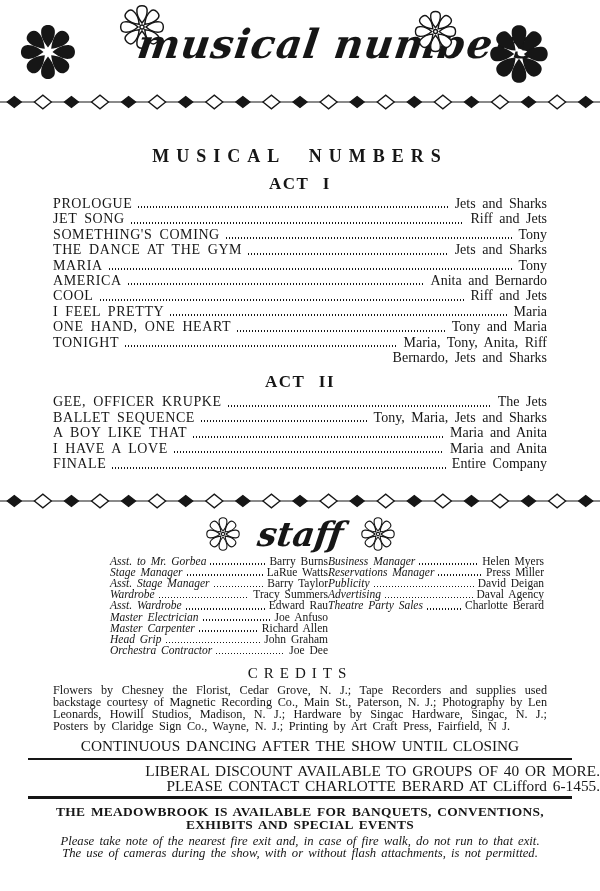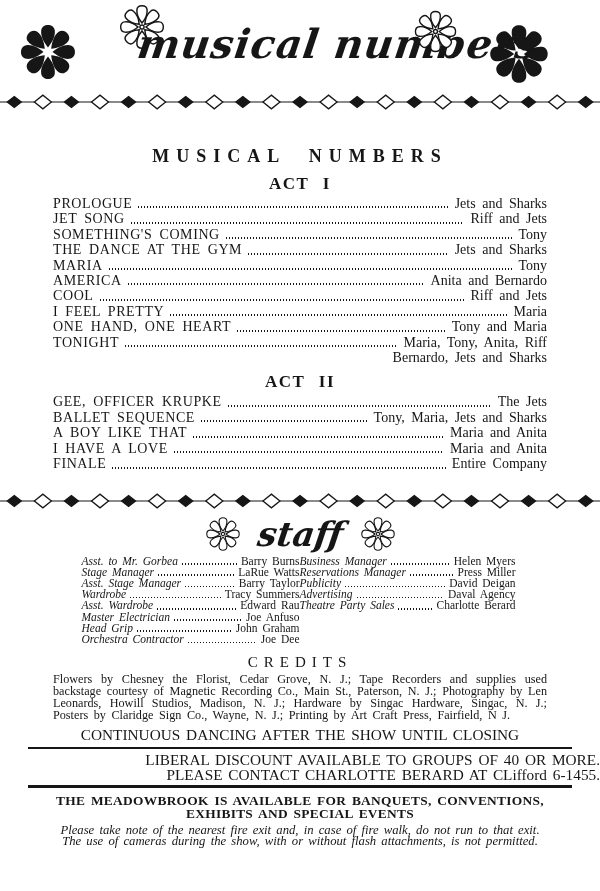--- a/index.html
+++ b/index.html
@@ -31,21 +31,21 @@
   }
   .performers{white-space:nowrap;word-spacing:3px;}
   .song-row2{text-align:right;line-height:15.4px;font-size:14px;word-spacing:3px;}
 
   
   .staff-header{display:flex;justify-content:center;align-items:center;gap:16px;margin-top:3px;height:42px;}
   .script-sub{
     font-family:"DejaVu Serif",serif;font-style:italic;font-weight:bold;
     font-size:34px;transform:skewX(-8deg);
   }
-  .staff-cols{display:flex;justify-content:center;padding:0 56px 0 53px;margin-top:1px;}
+  .staff-cols{display:flex;justify-content:flex-end;padding:0 56px 0 53px;margin-top:1px;}
   .staff-col{width:218px;}
   .staff-col.right{width:216px;}
   .staff-row{display:flex;align-items:baseline;font-size:11.5px;line-height:11.2px;}
   .staff-row .leader{margin:0 4px 2px;height:1.5px;}
   .staff-role{font-style:italic;white-space:nowrap;word-spacing:2px;}
   .staff-name{white-space:nowrap;word-spacing:2px;}
 
   
   .credits-title{text-align:center;font-weight:normal;font-size:15px;letter-spacing:6px;margin:9px 0 3px;}
   .credits-body{padding:0 53px;font-size:12.2px;line-height:11.9px;text-align:justify;word-spacing:2.5px;}
@@ -298,20 +298,25 @@
           <span class="leader"></span>
           <span class="staff-name">Edward Rau</span>
         </div>
 
         <div class="staff-row">
           <span class="staff-role">Master Electrician</span>
           <span class="leader"></span>
           <span class="staff-name">Joe Anfuso</span>
         </div>
 
+        <div class="staff-row">
+          <span class="staff-role">Master Carpenter</span>
+          <span class="leader"></span>
+          <span class="staff-name">Richard Allen</span>
+        </div>
 
         <div class="staff-row">
           <span class="staff-role">Head Grip</span>
           <span class="leader"></span>
           <span class="staff-name">John Graham</span>
         </div>
 
         <div class="staff-row">
           <span class="staff-role">Orchestra Contractor</span>
           <span class="leader"></span>

